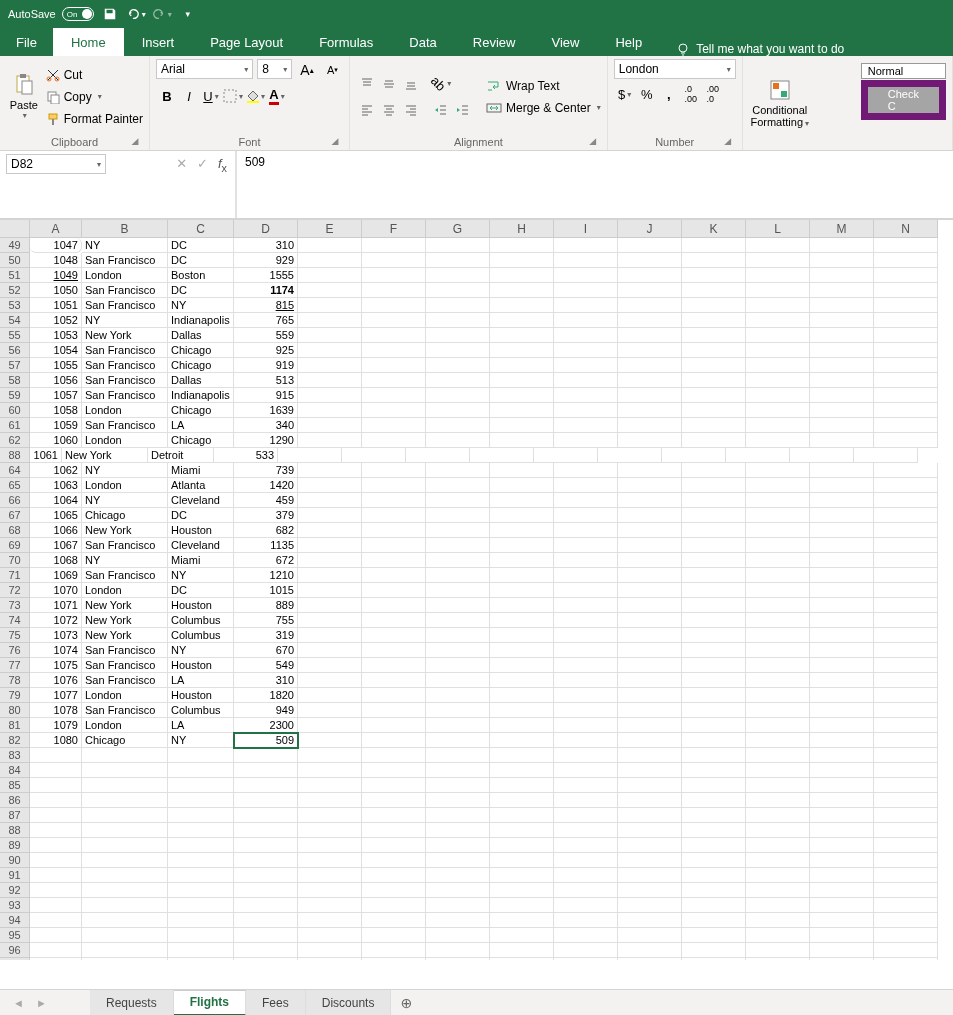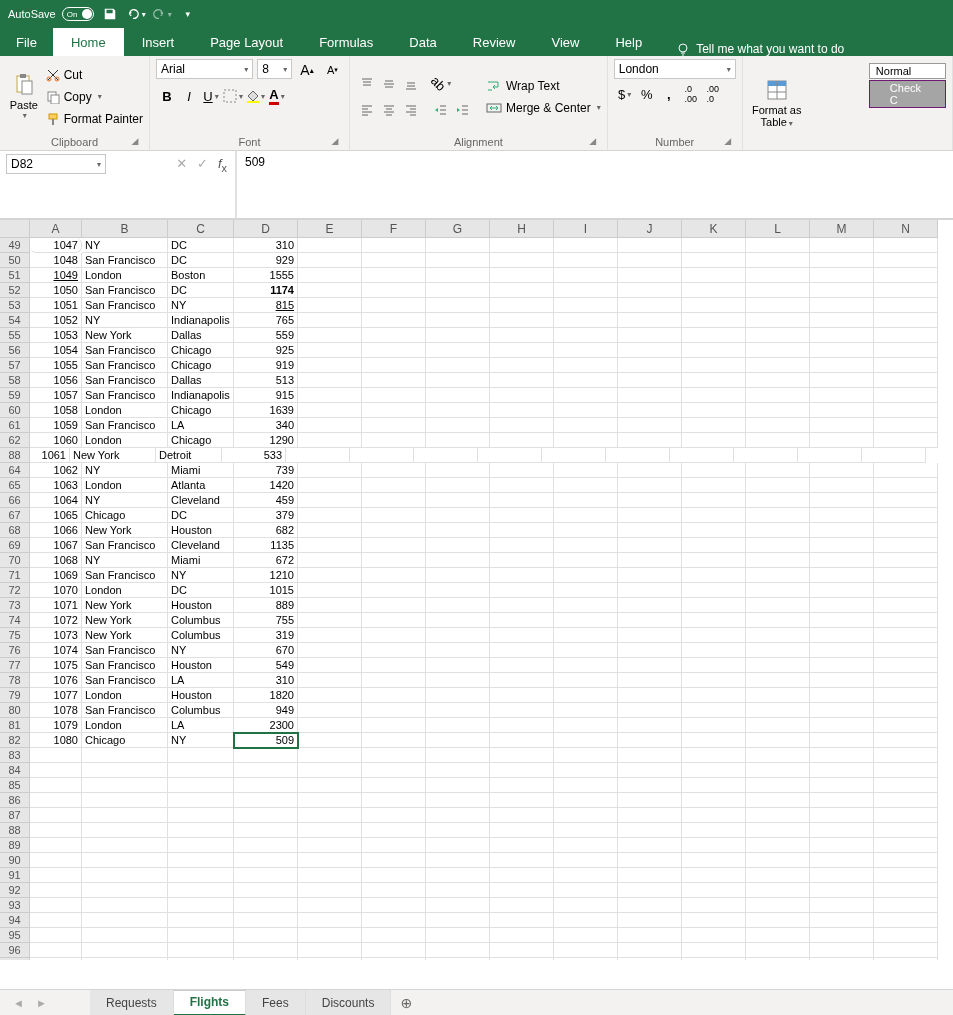--- a/index.html
+++ b/index.html
@@ -58,21 +58,21 @@
   .sheet-tabs { position: absolute; bottom: 0; left: 0; right: 0; height: 26px; background: #f3f2f1; border-top: 1px solid #d4d4d4; display: flex; align-items: center; font-size: 12px; }
   .nav-arrows { width: 60px; display: flex; justify-content: center; gap: 12px; color: #aaa; font-size: 11px;}
   .sheet-tab { padding: 0 16px; height: 26px; display: flex; align-items: center; border-right: 1px solid #ddd; background: #e6e6e6; cursor: pointer; color: #444;}
   .sheet-tab.active { background: #fff; border-bottom: 2px solid #217346; color: #217346; font-weight: 600; border-top: 1px solid #ccc;}
   .sheet-tab:first-of-type { border-left: 1px solid #ddd;}
   .add-sheet { width: 30px; text-align: center; color: #666; font-size: 14px; cursor: pointer;}
   
   svg { display: block; }
   .drop-arr { font-size: 8px; color: #666; margin-left: 2px;}
   .styles-group .cell-style { border: 1px solid #999; padding: 1px 6px; font-size: 11px; margin: 1px 0; background: #fff;}
-  .check-cell { background: #a5a5a5; color: #fff; border: 1px solid #701a75; padding: 1px 20px; font-size: 11px;}
+  .check-cell { background: #a5a5a5; color: #fff; border: 7px solid #701a75; padding: 1px 20px; font-size: 11px;}
 </style>
 </head>
 <body>
 
 <div class="titlebar">
   <div class="titlebar-left">
     <span class="autosave-label">AutoSave</span>
     <div class="autosave-toggle">
       <span class="txt">On</span>
         <span class="knob"></span>
@@ -295,28 +295,28 @@
           </div>
         <div class="icon-btn" style="font-size:9px">.0<br>.00</div>
         <div class="icon-btn" style="font-size:9px">.00<br>.0</div>
       </div>
     </div>
     <div class="ribbon-group-label"><span>Number</span><span class="launcher">◢</span></div>
   </div>
 
   <div class="ribbon-group" style="width:130px;border-right:none">
     <div class="ribbon-group-body">
-      <div class="big-btn" style="width:56px">
+      <div class="big-btn" style="width:62px">
         <svg class="ico" viewBox="0 0 24 24">
             <rect x="3" y="3" width="18" height="18" fill="#fff" stroke="#888"></rect>
-            <rect x="3" y="3" width="18" height="5" fill="#5b9bd5"></rect>
-            <path stroke="#888" d="M3 14h18M12 3v18"></path>
+            <rect x="5" y="5" width="6" height="6" fill="#e8711c"></rect>
+            <rect x="13" y="13" width="6" height="6" fill="#3a7"></rect>
           </svg>
-        <span>Format as</span>
-          <span><span>Table</span><span class="drop-arr">▾</span></span>
+        <span>Conditional</span>
+          <span><span>Formatting</span><span class="drop-arr">▾</span></span>
       </div>
     </div>
     <div class="ribbon-group-label"></div>
   </div>
 
   <div class="ribbon-group styles-group" style="padding-top:6px">
     <div class="cell-style">Normal</div>
     <div class="check-cell">Check C</div>
   </div>
 </div>
@@ -626,21 +626,21 @@
         <div class="cell" style="width: 64px;"></div>
         <div class="cell" style="width: 64px;"></div>
         <div class="cell" style="width: 64px;"></div>
         <div class="cell" style="width: 64px;"></div>
         <div class="cell" style="width: 64px;"></div>
         <div class="cell" style="width: 64px;"></div>
         <div class="cell" style="width: 64px;"></div>
         <div class="cell" style="width: 64px;"></div>
       </div>
       <div class="cell-row">
-        <div class="cell num" style="width: 40px;">1061</div>
+        <div class="cell num" style="width: 32px;">1061</div>
         <div class="cell" style="width: 86px;">New York</div>
         <div class="cell" style="width: 66px;">Detroit</div>
         <div class="cell num" style="width: 64px;">533</div>
         <div class="cell" style="width: 64px;"></div>
         <div class="cell" style="width: 64px;"></div>
         <div class="cell" style="width: 64px;"></div>
         <div class="cell" style="width: 64px;"></div>
         <div class="cell" style="width: 64px;"></div>
         <div class="cell" style="width: 64px;"></div>
         <div class="cell" style="width: 64px;"></div>

